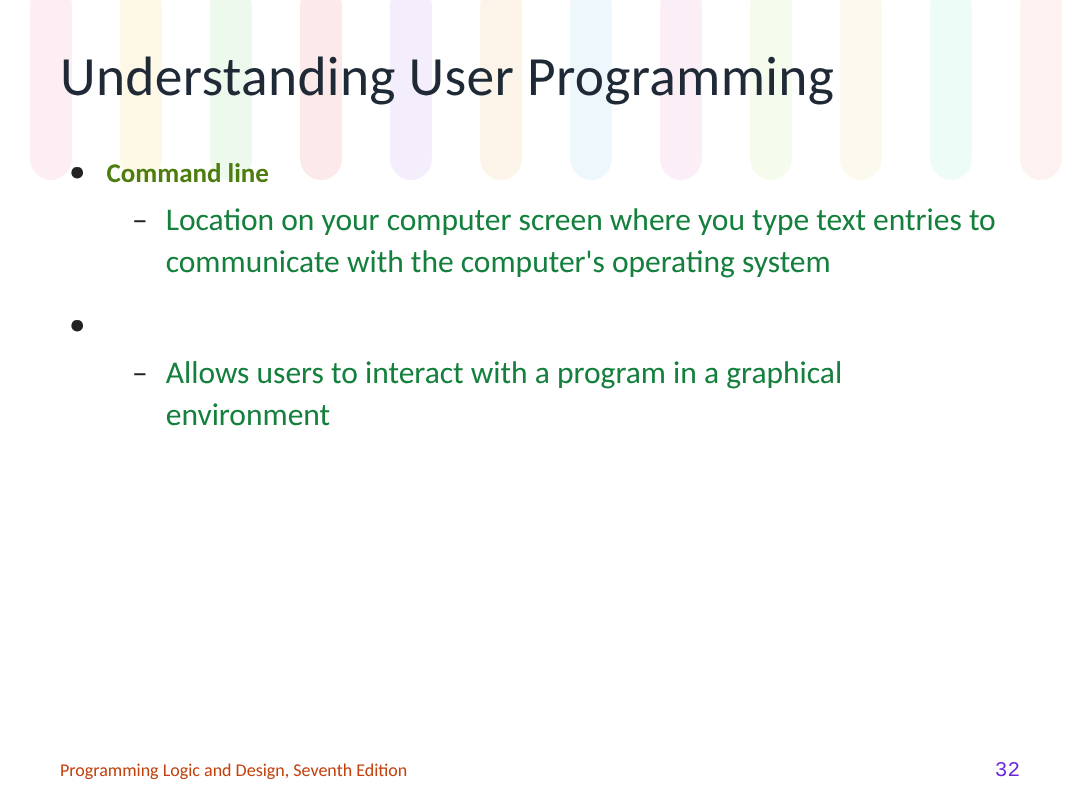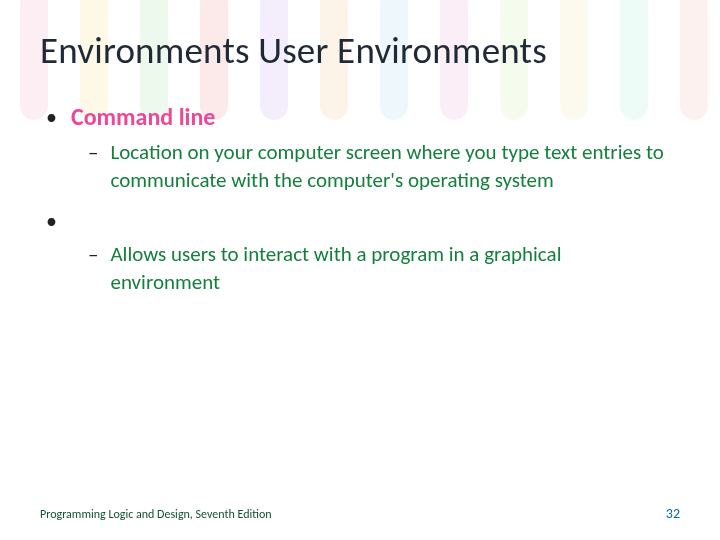--- a/index.html
+++ b/index.html
@@ -54,23 +54,23 @@
     display: flex;
     align-items: baseline;
   }
   .top-bullet {
     font-size: 22px;
     color: #222;
     margin-right: 14px;
     line-height: 1.2;
   }
   .top-text {
-    font-size: 24px;
+    font-size: 18px;
     font-weight: 700;
-    color: #ec4899;
+    color: #4d7c0f;
     line-height: 1.35;
   }
   ul.sub {
     list-style: none;
     padding: 0;
     margin: 6px 0 14px 42px;
   }
   ul.sub > li {
     display: flex;
     align-items: baseline;
@@ -92,25 +92,26 @@
     position: absolute;
     bottom: 18px;
     left: 40px;
     right: 40px;
     display: flex;
     justify-content: space-between;
     align-items: baseline;
   }
   .footer-left {
     font-size: 12px;
-    color: #14532d;
+    color: #c2410c;
   }
   .footer-right {
     font-size: 14px;
-    color: #0369a1;
+    color: #6d28d9;
+    font-family: Liberation Mono, monospace;
   }
 </style>
 </head>
 <body>
 
 <div class="bg-stripes">
   <div class="stripe" style="left:20px;background:#f7a6c2"></div>
   <div class="stripe" style="left:80px;background:#f9e27a"></div>
   <div class="stripe" style="left:140px;background:#a7e3a1"></div>
   <div class="stripe" style="left:200px;background:#f28c8c"></div>
@@ -119,21 +120,21 @@
   <div class="stripe" style="left:380px;background:#a6d8f2"></div>
   <div class="stripe" style="left:440px;background:#f2a6d1"></div>
   <div class="stripe" style="left:500px;background:#c9f2a6"></div>
   <div class="stripe" style="left:560px;background:#f2e0a6"></div>
   <div class="stripe" style="left:620px;background:#a6f2d6"></div>
   <div class="stripe" style="left:680px;background:#f2b6a6"></div>
 </div>
 
 <div class="content">
 
-  <h1 class="slide-title">Environments User Environments</h1>
+  <h1 class="slide-title">Understanding User Programming</h1>
 
   <ul class="top">
 
     <li>
       <div class="bullet-row">
         <span class="top-bullet">•</span>
         <span class="top-text">Command line</span>
       </div>
       <ul class="sub">
         <li>

